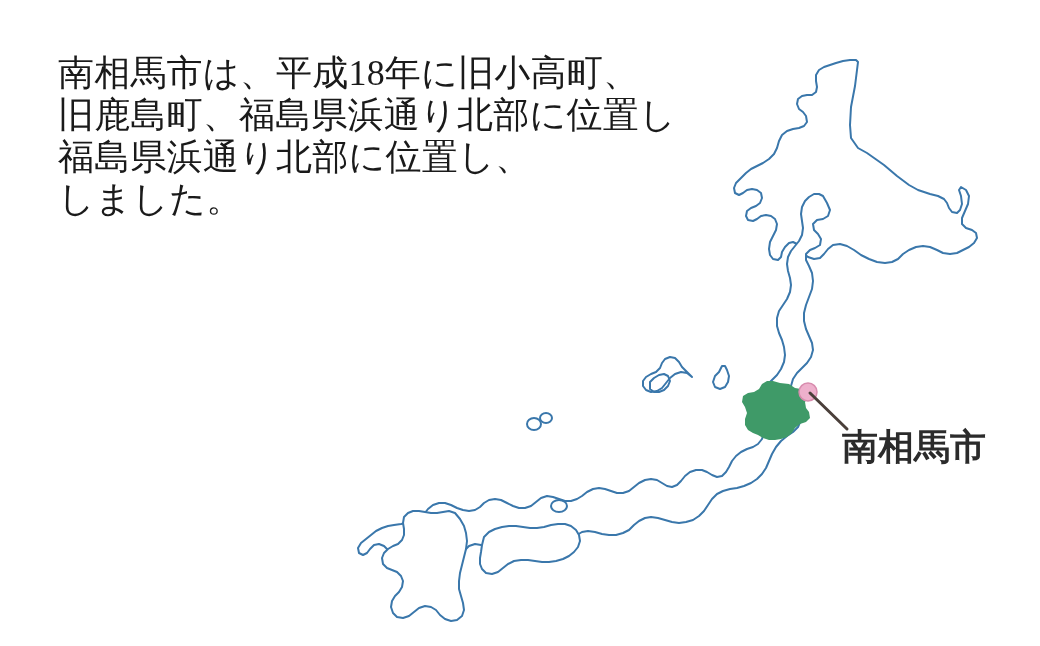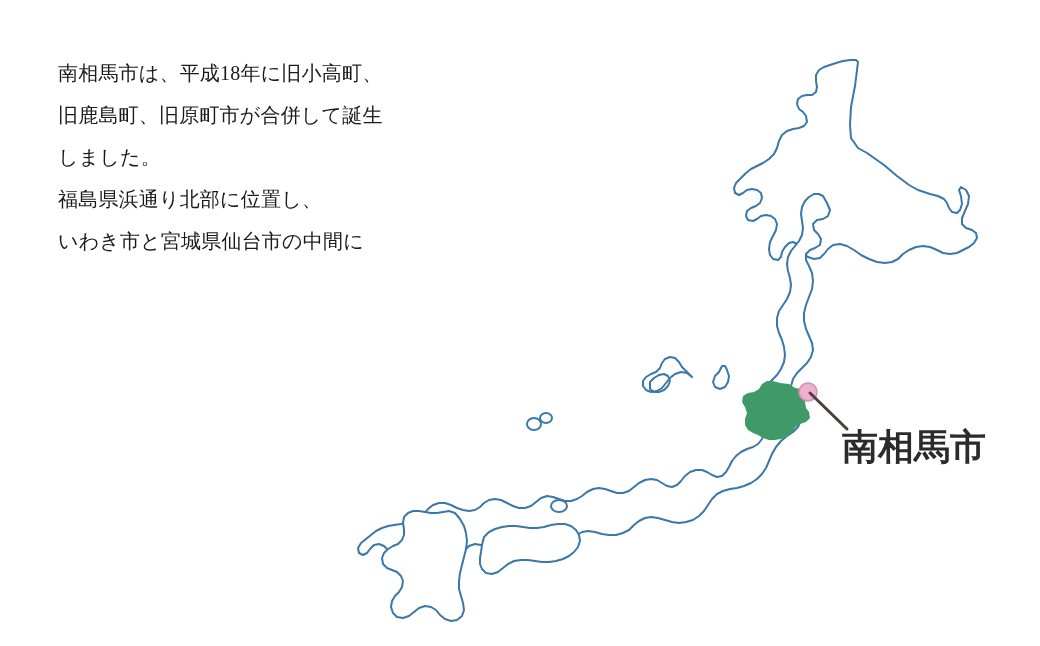--- a/index.html
+++ b/index.html
@@ -19,21 +19,21 @@
 
   
   #description {
     position: absolute;
     left: 58px;
     top: 52px;
     width: 560px;
   }
   #description .desc-line {
     font-family: "Liberation Serif", "DejaVu Serif", serif;
-    font-size: 20px;
+    font-size: 36px;
     line-height: 42px;
     color: #1a1a1a;
     white-space: pre;
     letter-spacing: 0.2px;
   }
 
   
   #map-figure {
     position: absolute;
     left: 0;
@@ -177,19 +177,18 @@
       <circle cx="808" cy="392" r="9" fill="#eeb0cc" stroke="#d88cae" stroke-width="1.5"></circle>
 
       <line x1="810" y1="393" x2="847" y2="429" stroke="#4a3f3a" stroke-width="3" stroke-linecap="round"></line>
     </svg>
 
     <div id="callout-label">南相馬市</div>
   </div>
 
   <div id="description">
     <div class="desc-line">南相馬市は、平成18年に旧小高町、</div>
-    <div class="desc-line">旧鹿島町、旧原町市が合併して誕生</div>
+    <div class="desc-line">旧鹿島町、福島県浜通り北部に位置し</div>
+    <div class="desc-line">福島県浜通り北部に位置し、</div>
     <div class="desc-line">しました。</div>
-    <div class="desc-line">福島県浜通り北部に位置し、</div>
-    <div class="desc-line">いわき市と宮城県仙台市の中間に</div>
   </div>
 
 </div>
 
 </body></html>

